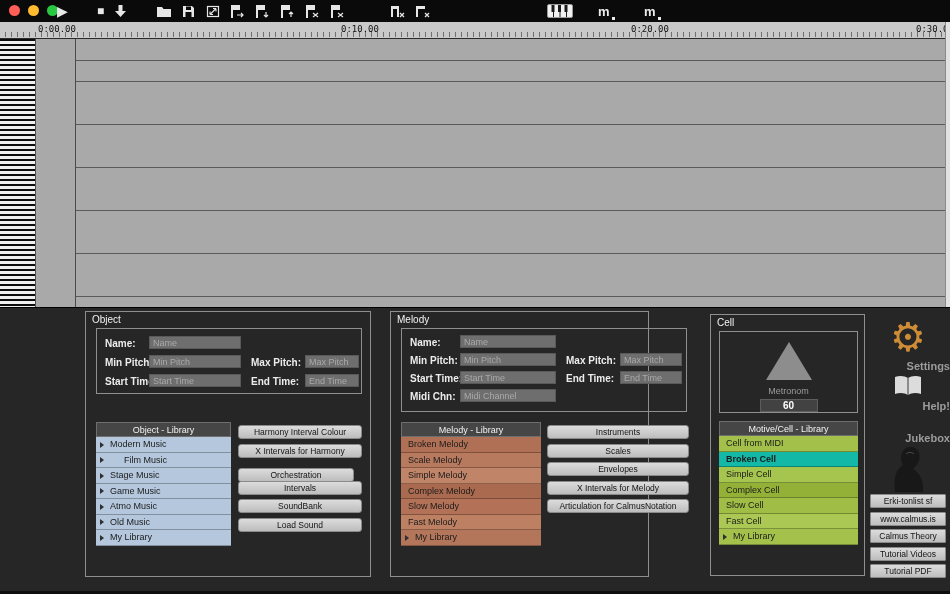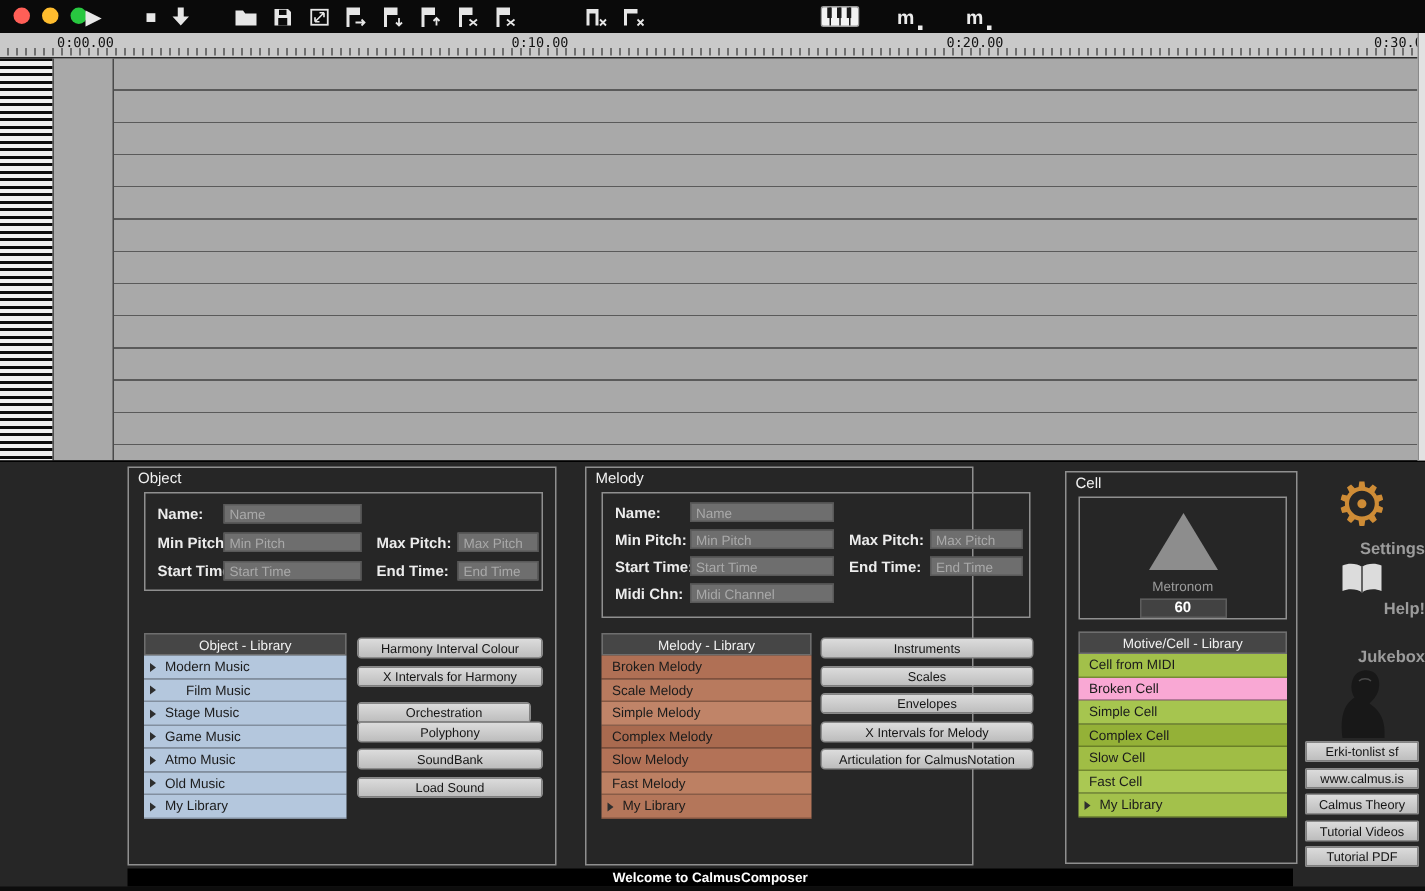--- a/index.html
+++ b/index.html
@@ -237,21 +237,21 @@
           </div>
         <div class="lib-item" style="background: rgb(180, 199, 221);">
             <span class="disc"></span>
             <span>My Library</span>
           </div>
       </div>
 
       <button class="pbtn" style="left:152px;top:113px;width:124px">Harmony Interval Colour</button>
       <button class="pbtn" style="left:152px;top:131.5px;width:124px">X Intervals for Harmony</button>
       <button class="pbtn" style="left:152px;top:156px;width:116px">Orchestration</button>
-      <button class="pbtn" style="left:152px;top:168.5px;width:124px">Polyphony</button>
+      <button class="pbtn" style="left:152px;top:168.5px;width:124px">Intervals</button>
       <button class="pbtn" style="left:152px;top:187px;width:124px">SoundBank</button>
       <button class="pbtn" style="left:152px;top:205.5px;width:124px">Load Sound</button>
     </div>
 
     <div class="gbox" style="left:390px;top:3px;width:259px;height:266px">
       <span class="gtitle">Melody</span>
 
       <div class="fbox" style="left:10px;top:16px;width:286px;height:84px">
         <span class="flabel" style="left:8px;top:8px">Name:</span>
         <input class="fin" style="left: 58px; top: 6px; width: 96px;" placeholder="Name">
@@ -307,21 +307,21 @@
         <div class="metro-tri"></div>
         <div class="metro-label">Metronom</div>
         <div class="metro-value">60</div>
       </div>
 
       <div class="lib" style="left:8px;top:106px;width:139px">
         <div class="lib-header">Motive/Cell - Library</div>
         <div class="lib-item noarrow" style="background: rgb(162, 192, 74);">
             <span>Cell from MIDI</span>
           </div>
-        <div class="lib-item noarrow" style="background: #f9a8d4;">
+        <div class="lib-item noarrow" style="background: #14b8a6; font-weight: bold;">
             <span>Broken Cell</span>
           </div>
         <div class="lib-item noarrow" style="background: rgb(166, 197, 79);">
             <span>Simple Cell</span>
           </div>
         <div class="lib-item noarrow" style="background: rgb(148, 177, 55);">
             <span>Complex Cell</span>
           </div>
         <div class="lib-item noarrow" style="background: rgb(160, 189, 69);">
             <span>Slow Cell</span>
@@ -356,17 +356,16 @@
           </svg>
       </div>
 
       <button class="side-btn" style="top:186px">Erki-tonlist sf</button>
       <button class="side-btn" style="top:203.5px">www.calmus.is</button>
       <button class="side-btn" style="top:221px">Calmus Theory</button>
       <button class="side-btn" style="top:238.5px">Tutorial Videos</button>
       <button class="side-btn" style="top:256px">Tutorial PDF</button>
     </div>
 
-    <div class="statusbar">Welcome to CalmusComposer</div>
     <div class="bottom-edge"></div>
   </div>
 
 </div>
 
 </body></html>

